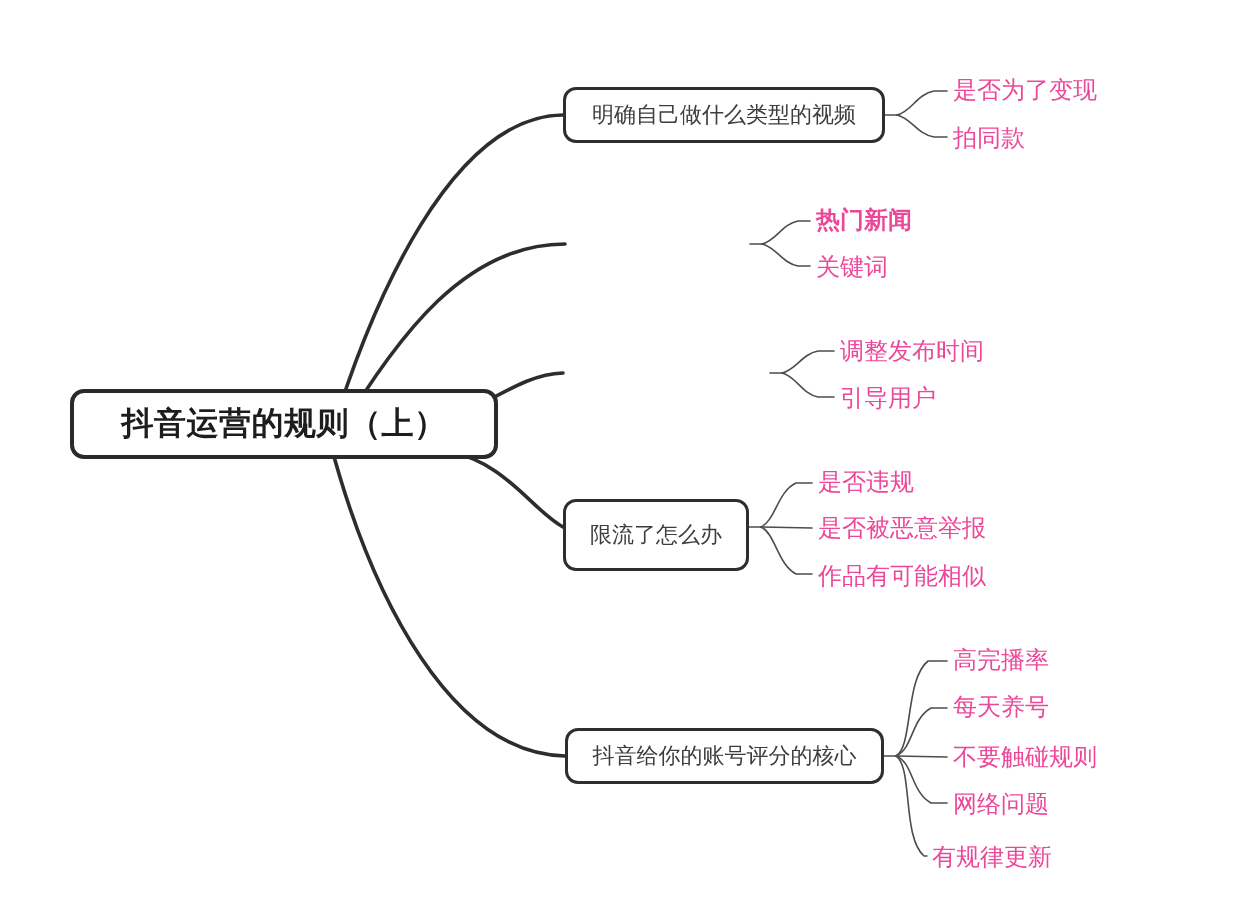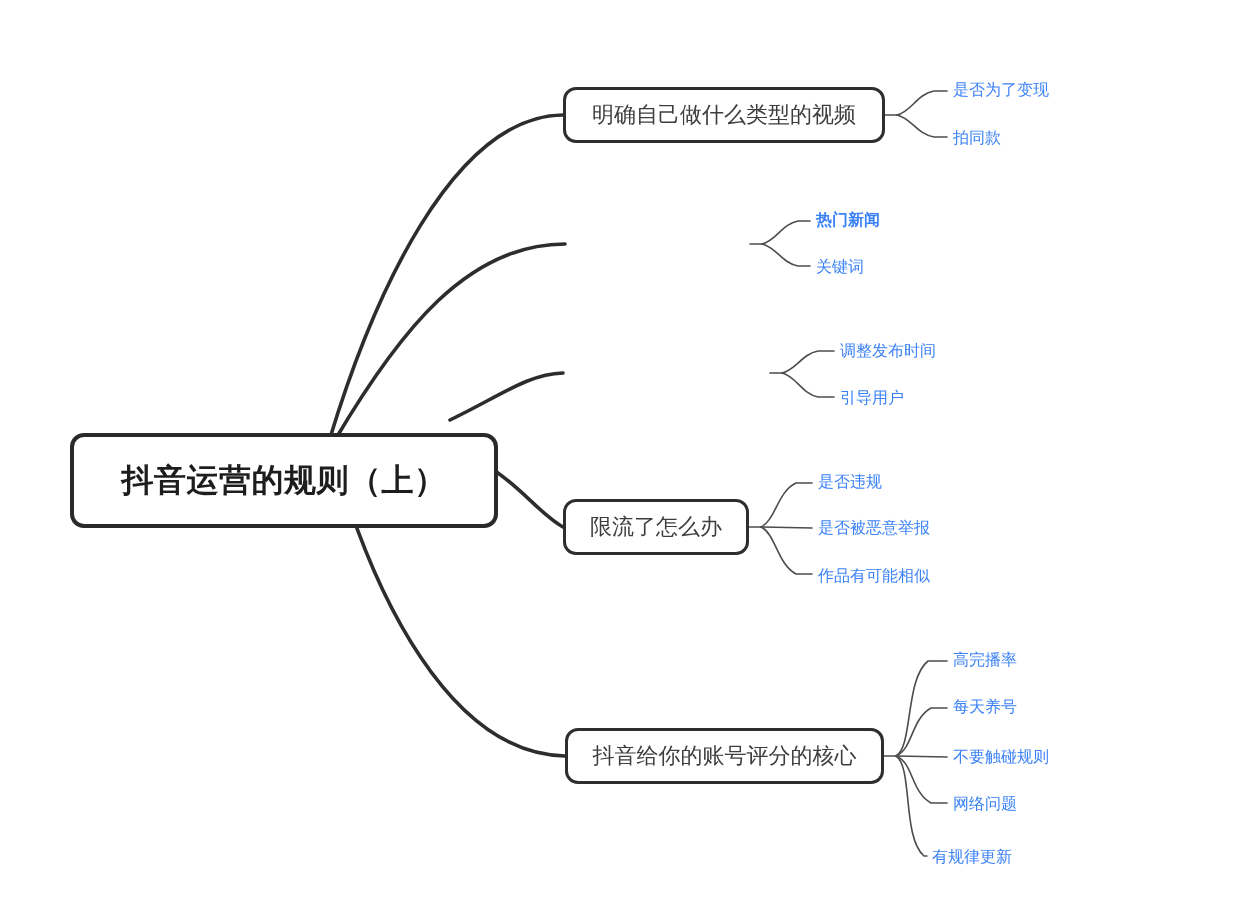--- a/index.html
+++ b/index.html
@@ -18,21 +18,21 @@
   .root-node{
     border:4px solid #2a2a2a;border-radius:14px;
     font-size:32px;font-weight:bold;color:#1d1d1d;letter-spacing:0.5px;
   }
   .branch-node{
     border:3.5px solid #2e2e2e;border-radius:13px;
     font-size:22px;color:#3d3d3d;
   }
   .leaf-node{
     position:absolute;transform:translateY(-50%);
-    font-size:16px;color:#3b82f6;white-space:nowrap;line-height:1.2;
+    font-size:24px;color:#ec4899;white-space:nowrap;line-height:1.2;
   }
   .watermark{
     position:absolute;font-size:34px;color:#c9c9c9;
     letter-spacing:1px;white-space:nowrap;
   }
 </style>
 </head>
 <body>
 
 <div class="canvas">
@@ -64,28 +64,28 @@
 
     <path class="sub-line" d="M 884 756 H 896"></path>
     <path class="sub-line" d="M 896 756 C 913 747 905 679 928 661 H 947"></path>
     <path class="sub-line" d="M 896 756 C 913 749 911 719 931 708 H 947"></path>
     <path class="sub-line" d="M 896 756 L 947 757"></path>
     <path class="sub-line" d="M 896 756 C 913 762 911 792 931 803 H 947"></path>
     <path class="sub-line" d="M 896 756 C 913 767 902 837 924 856 H 927"></path>
   </svg>
 
 
-  <div class="node root-node" style="left:70px;top:389px;width:428px;height:95px;margin-top:44px;">
+  <div class="node root-node" style="left:70px;top:389px;width:428px;height:70px;">
     <span>抖音运营的规则（上）</span>
   </div>
 
   <div class="node branch-node" style="left:563px;top:87px;width:322px;height:56px;">
     <span>明确自己做什么类型的视频</span>
   </div>
-  <div class="node branch-node" style="left:563px;top:499px;width:186px;height:56px;">
+  <div class="node branch-node" style="left:563px;top:499px;width:186px;height:72px;">
     <span>限流了怎么办</span>
   </div>
   <div class="node branch-node" style="left:565px;top:728px;width:319px;height:56px;">
     <span>抖音给你的账号评分的核心</span>
   </div>
 
   <div class="leaf-node" style="left:953px;top:90px;">是否为了变现</div>
   <div class="leaf-node" style="left:953px;top:138px;">拍同款</div>
 
   <div class="leaf-node" style="left:816px;top:220px;font-weight:bold;">热门新闻</div>

